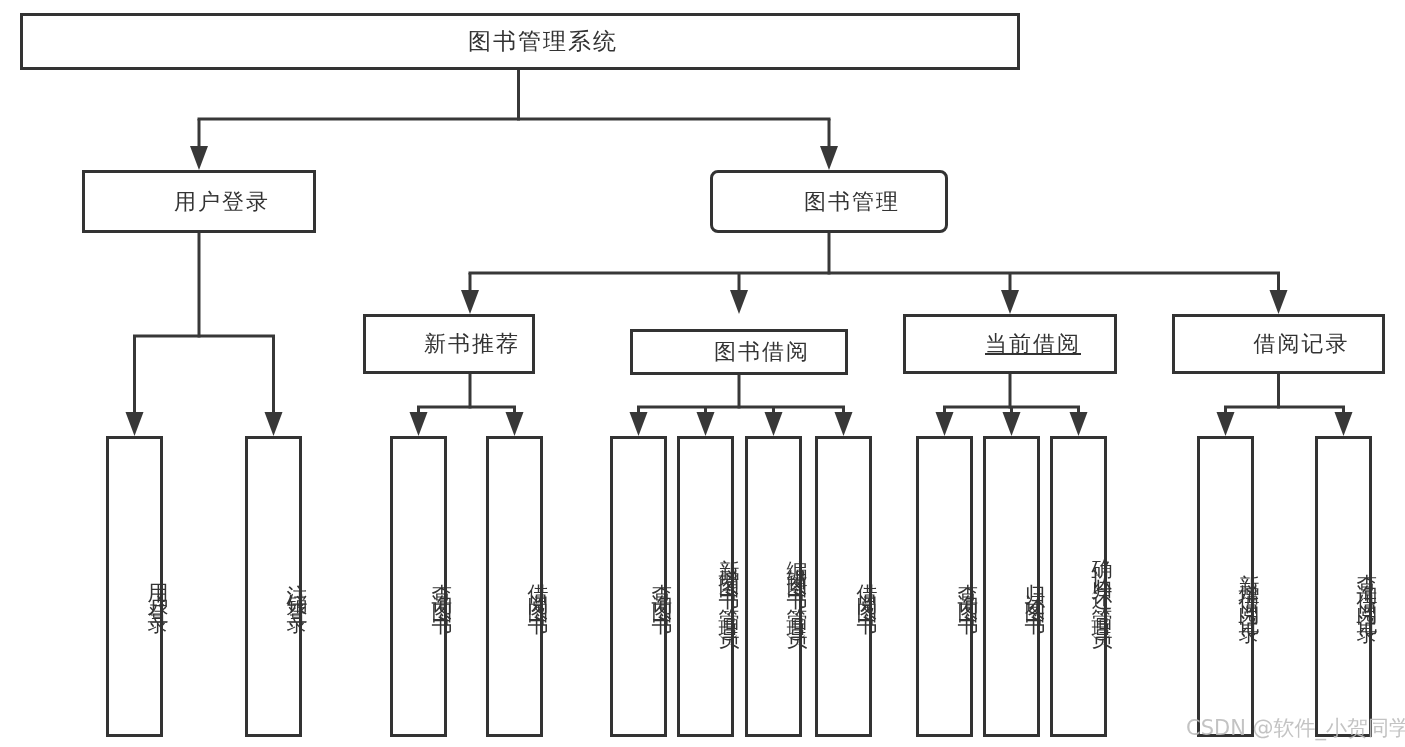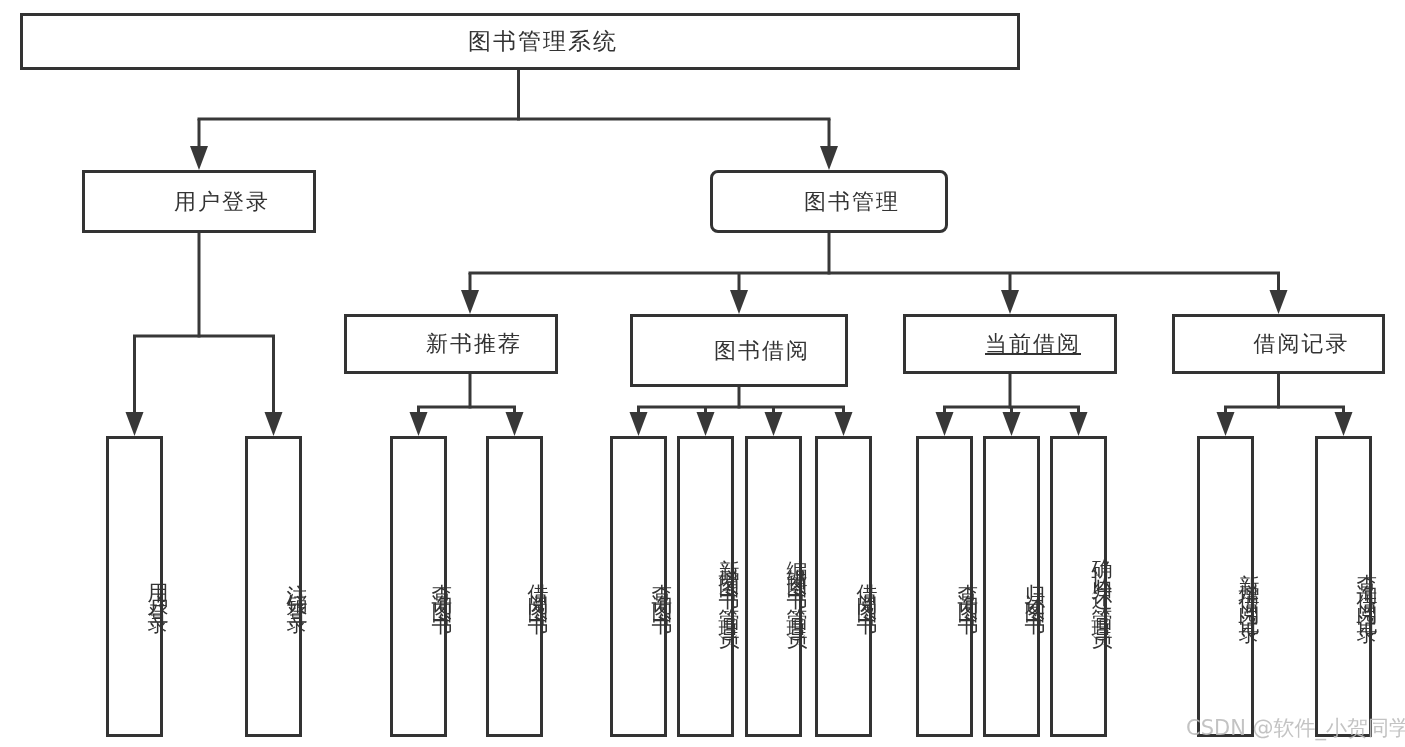--- a/index.html
+++ b/index.html
@@ -123,24 +123,24 @@
     <span>图书管理系统</span>
   </div>
 
   <div class="box hbox" style="left:82px;top:170px;width:234px;height:63px;">
     <span>用户登录</span>
   </div>
   <div class="box hbox" style="left:710px;top:170px;width:238px;height:63px;border-radius:8px;">
     <span>图书管理</span>
   </div>
 
-  <div class="box hbox" style="left:344px;top:314px;width:214px;height:60px;">
+  <div class="box hbox" style="left:363px;top:314px;width:172px;height:60px;">
     <span>新书推荐</span>
   </div>
-  <div class="box hbox" style="left:630px;top:314px;width:218px;height:73px;">
+  <div class="box hbox" style="left:630px;top:329px;width:218px;height:46px;">
     <span>图书借阅</span>
   </div>
   <div class="box hbox" style="left:903px;top:314px;width:214px;height:60px;text-decoration:underline;">
     <span>当前借阅</span>
   </div>
   <div class="box hbox" style="left:1172px;top:314px;width:213px;height:60px;">
     <span>借阅记录</span>
   </div>
 
   <div class="box leaf" style="left:106px;">

